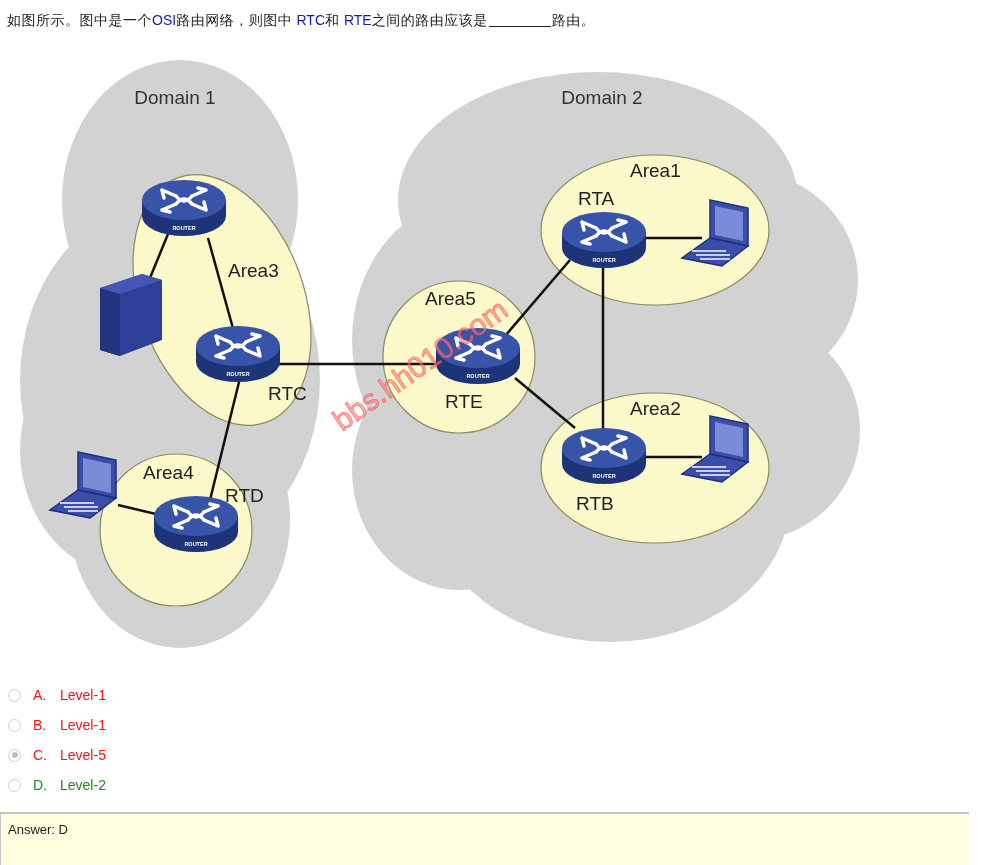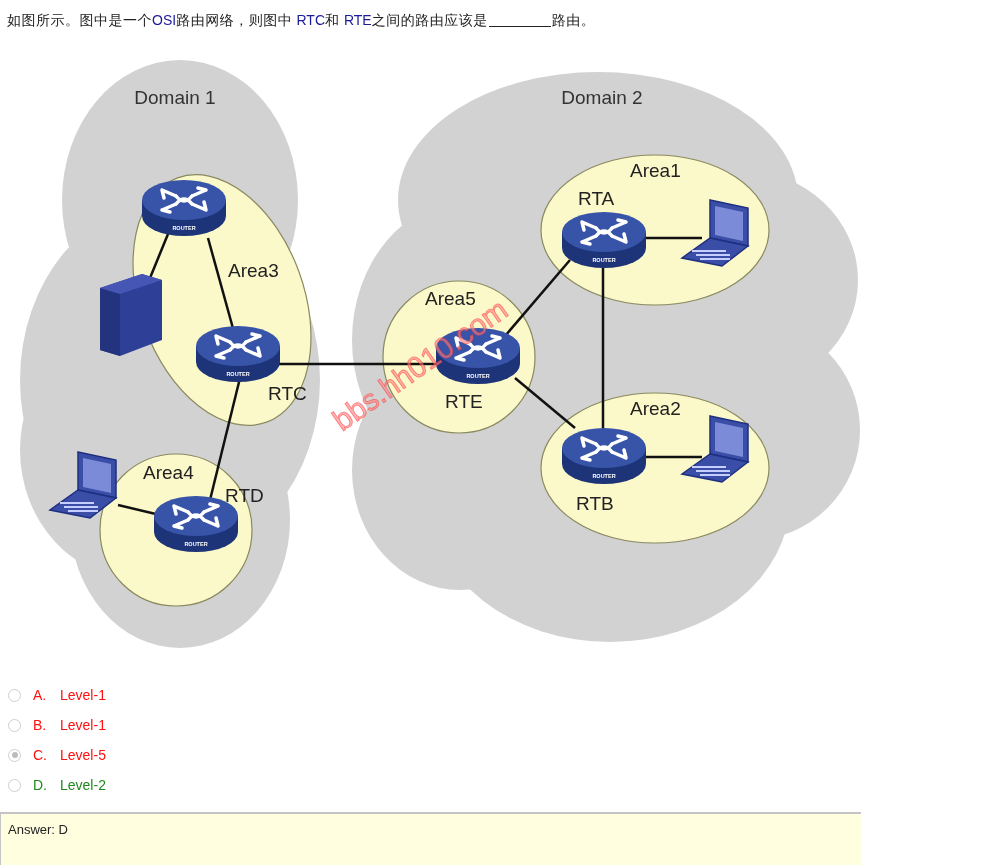--- a/index.html
+++ b/index.html
@@ -12,21 +12,21 @@
   .diagram { position: absolute; left: 0; top: 48px; width: 986px; height: 620px; }
   .options { position: absolute; left: 8px; top: 680px; }
   .opt { display: flex; align-items: center; height: 30px; font-size: 14px; cursor: pointer; }
   .radio { width: 13px; height: 13px; border-radius: 50%; border: 1px solid #cfcfcf; background: #fff;
            box-sizing: border-box; position: relative; margin-right: 12px; }
   .radio.checked::after { content: ""; position: absolute; left: 2.5px; top: 2.5px; width: 6px; height: 6px;
            border-radius: 50%; background: #bdbdbd; }
   .opt .letter { width: 27px; }
   .opt.red { color: #ff1010; }
   .opt.green { color: #1e8a1e; }
-  .answer-box { position: absolute; left: 0; top: 812px; width: 861px; height: 53px;
+  .answer-box { position: absolute; left: 0; top: 812px; width: 969px; height: 53px;
                 background: #ffffe0; border-top: 2px solid #c4c4c4; border-left: 1px solid #c4c4c4; box-sizing: border-box; }
   .answer-text { position: absolute; left: 7px; top: 8px; font-size: 13px; color: #222; }
   svg text { font-family: "Liberation Sans", "DejaVu Sans", sans-serif; }
 </style>
 </head>
 <body>
 
 <div class="question">
   <span>如图所示。图中是一个</span><span class="latin">OSI</span><span>路由网络，则图中 </span><span class="latin">RTC</span><span>和 </span><span class="latin">RTE</span><span>之间的路由应该是</span><span class="blank"></span><span>路由。</span>
 </div>

